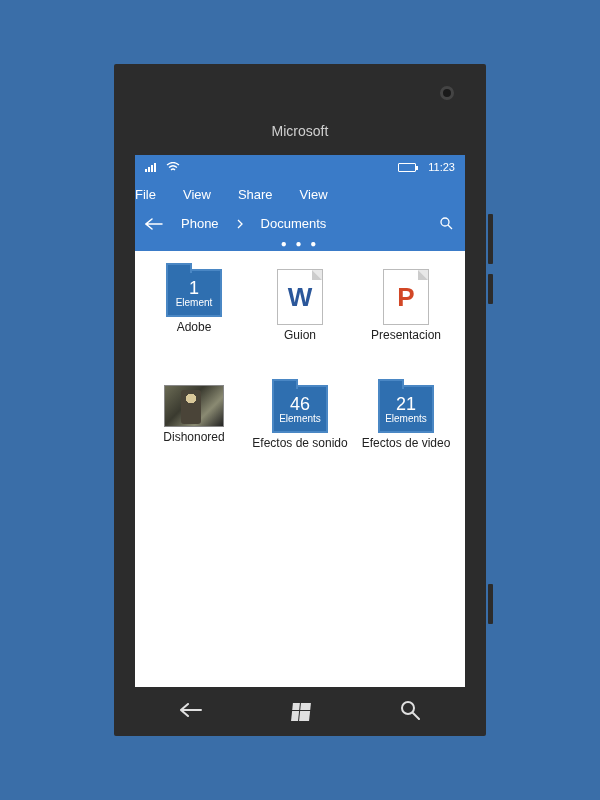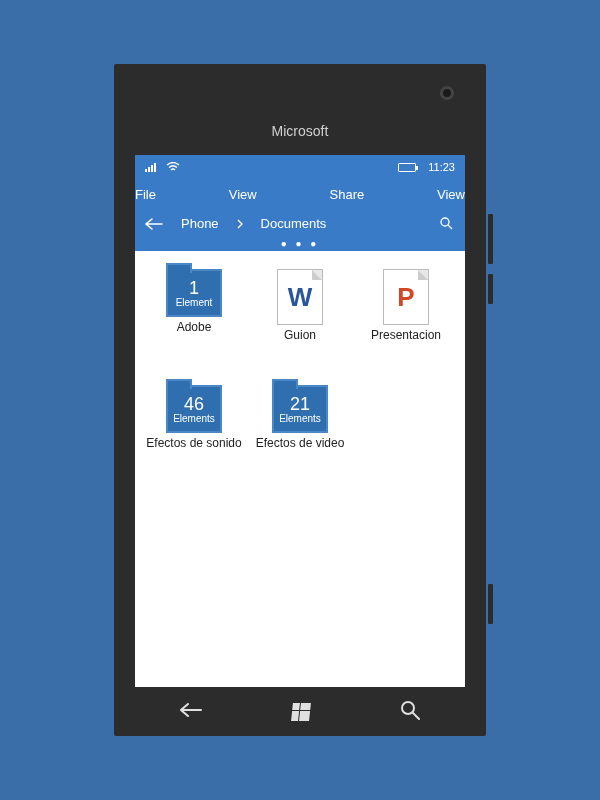--- a/index.html
+++ b/index.html
@@ -87,22 +87,22 @@
   .battery-icon::after {
     content:""; position:absolute; right:-3px; top:2px;
     width:2px; height:4px; background:#fff;
   }
   .battery-icon .fill { background:#fff; height:100%; width:70%; }
 
   .menubar {
     background: #3a7bc8;
     color: #fff;
     display: flex;
-    justify-content: space-between;
-    gap: 39px;
+    justify-content: flex-start;
+    gap: 27px;
     padding: 8px 0;
     font-size: 13px;
   }
   .menubar span { cursor: pointer; }
 
   .breadcrumb {
     background: #3a7bc8;
     color: #fff;
     display: flex;
     align-items: center;
@@ -305,20 +305,24 @@
         <div class="item-label">Guion</div>
       </div>
 
       <div class="item">
         <div class="doc">
           <span class="doc-letter" style="color:#d24726">P</span>
         </div>
         <div class="item-label">Presentacion</div>
       </div>
 
+      <div class="item">
+        <div class="thumb"></div>
+        <div class="item-label">Dishonored</div>
+      </div>
 
       <div class="item">
         <div class="folder">
           <div class="count">46</div>
           <div class="count-label">Elements</div>
         </div>
         <div class="item-label">Efectos de sonido</div>
       </div>
 
       <div class="item">

